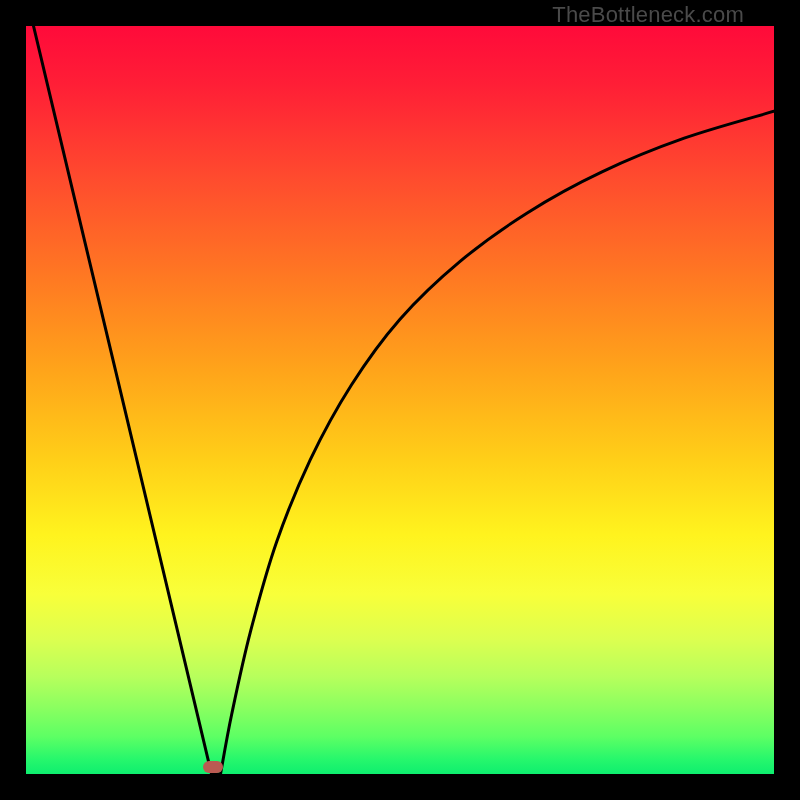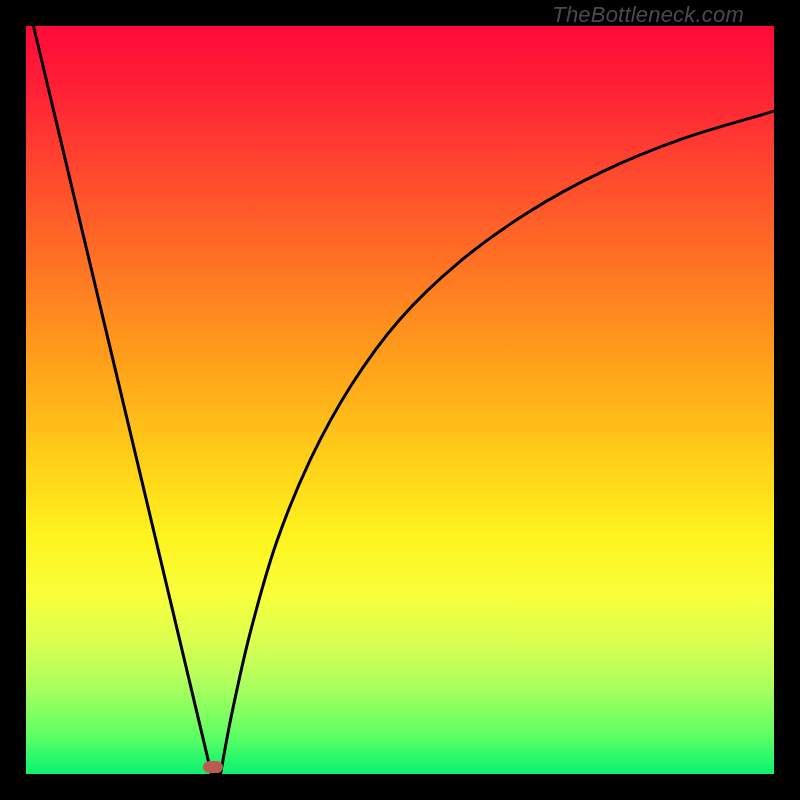--- a/index.html
+++ b/index.html
@@ -9,21 +9,20 @@
     height: 800px;
     background: #000;
     font-family: Arial, Helvetica, sans-serif;
     overflow: hidden;
   }
   .frame {
     position: relative;
     width: 752px;
     height: 800px;
     background: #000;
-    font-style: italic;
   }
   .watermark {
     position: absolute;
     top: 2px;
     right: 8px;
     color: #4a4a4a;
     font-size: 22px;
     font-weight: 500;
     letter-spacing: 0.2px;
     z-index: 5;

